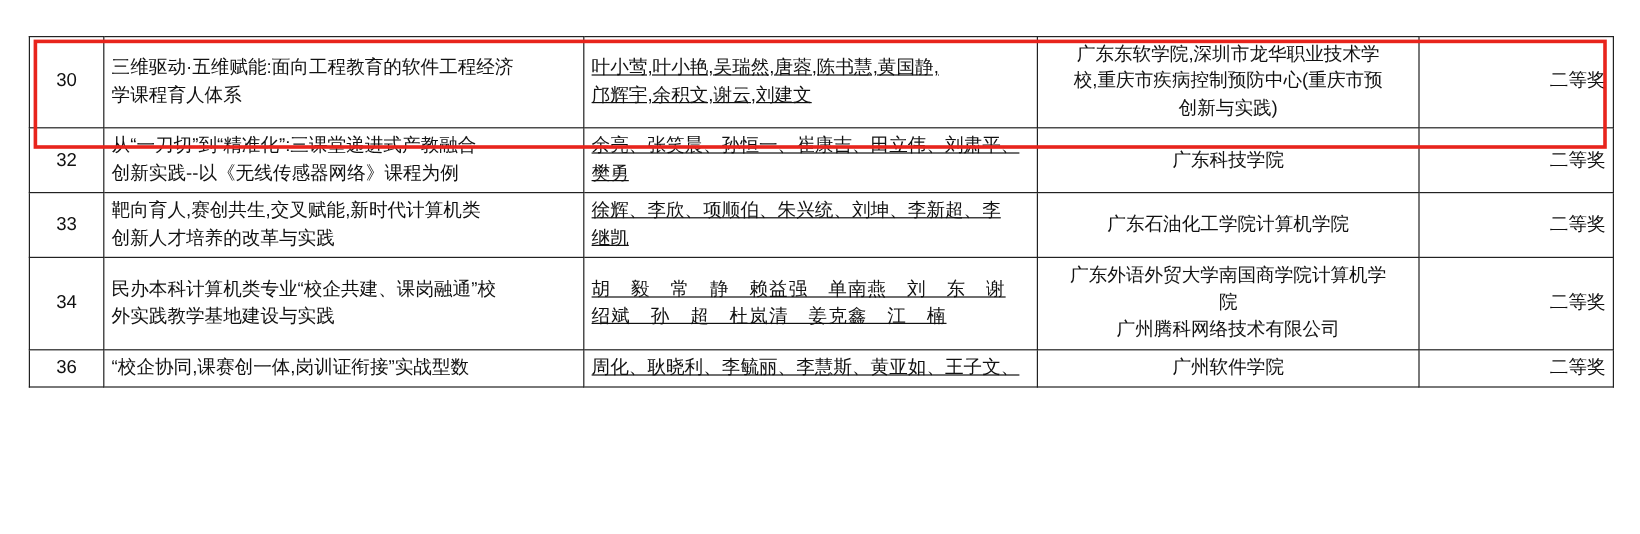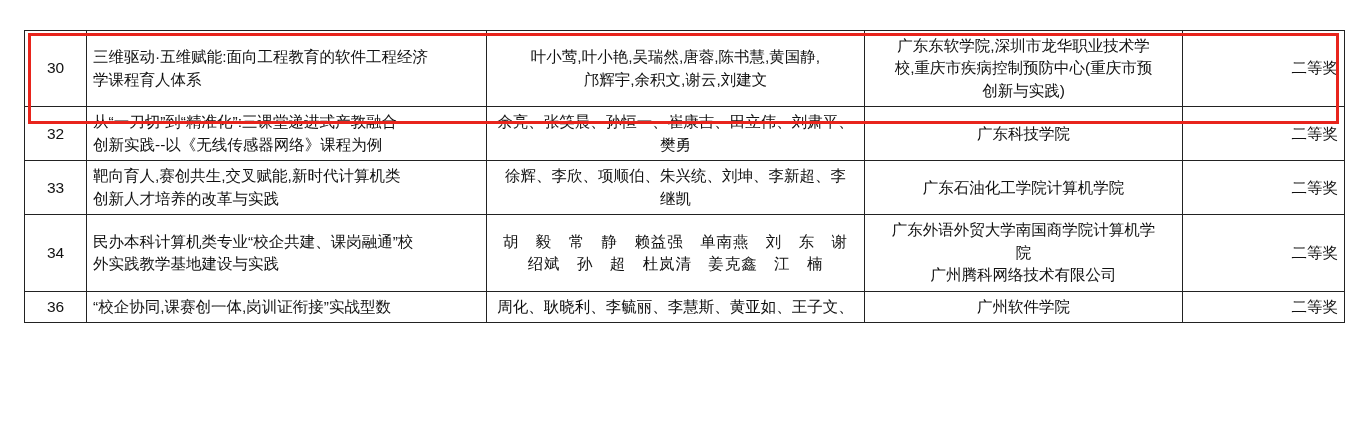--- a/index.html
+++ b/index.html
@@ -49,23 +49,23 @@
   td.no {
     text-align: center;
     font-size: 16px;
   }
   td.title {
     text-align: left;
     padding-left: 8px;
     padding-right: 8px;
   }
   td.people {
-    text-align: center;
     padding-left: 4px;
     padding-right: 4px;
+    text-decoration: underline;
   }
   td.unit {
     text-align: center;
     padding-left: 6px;
     padding-right: 6px;
     margin-top: 19px;
   }
   td.award {
     text-align: right;
     font-size: 16px;

